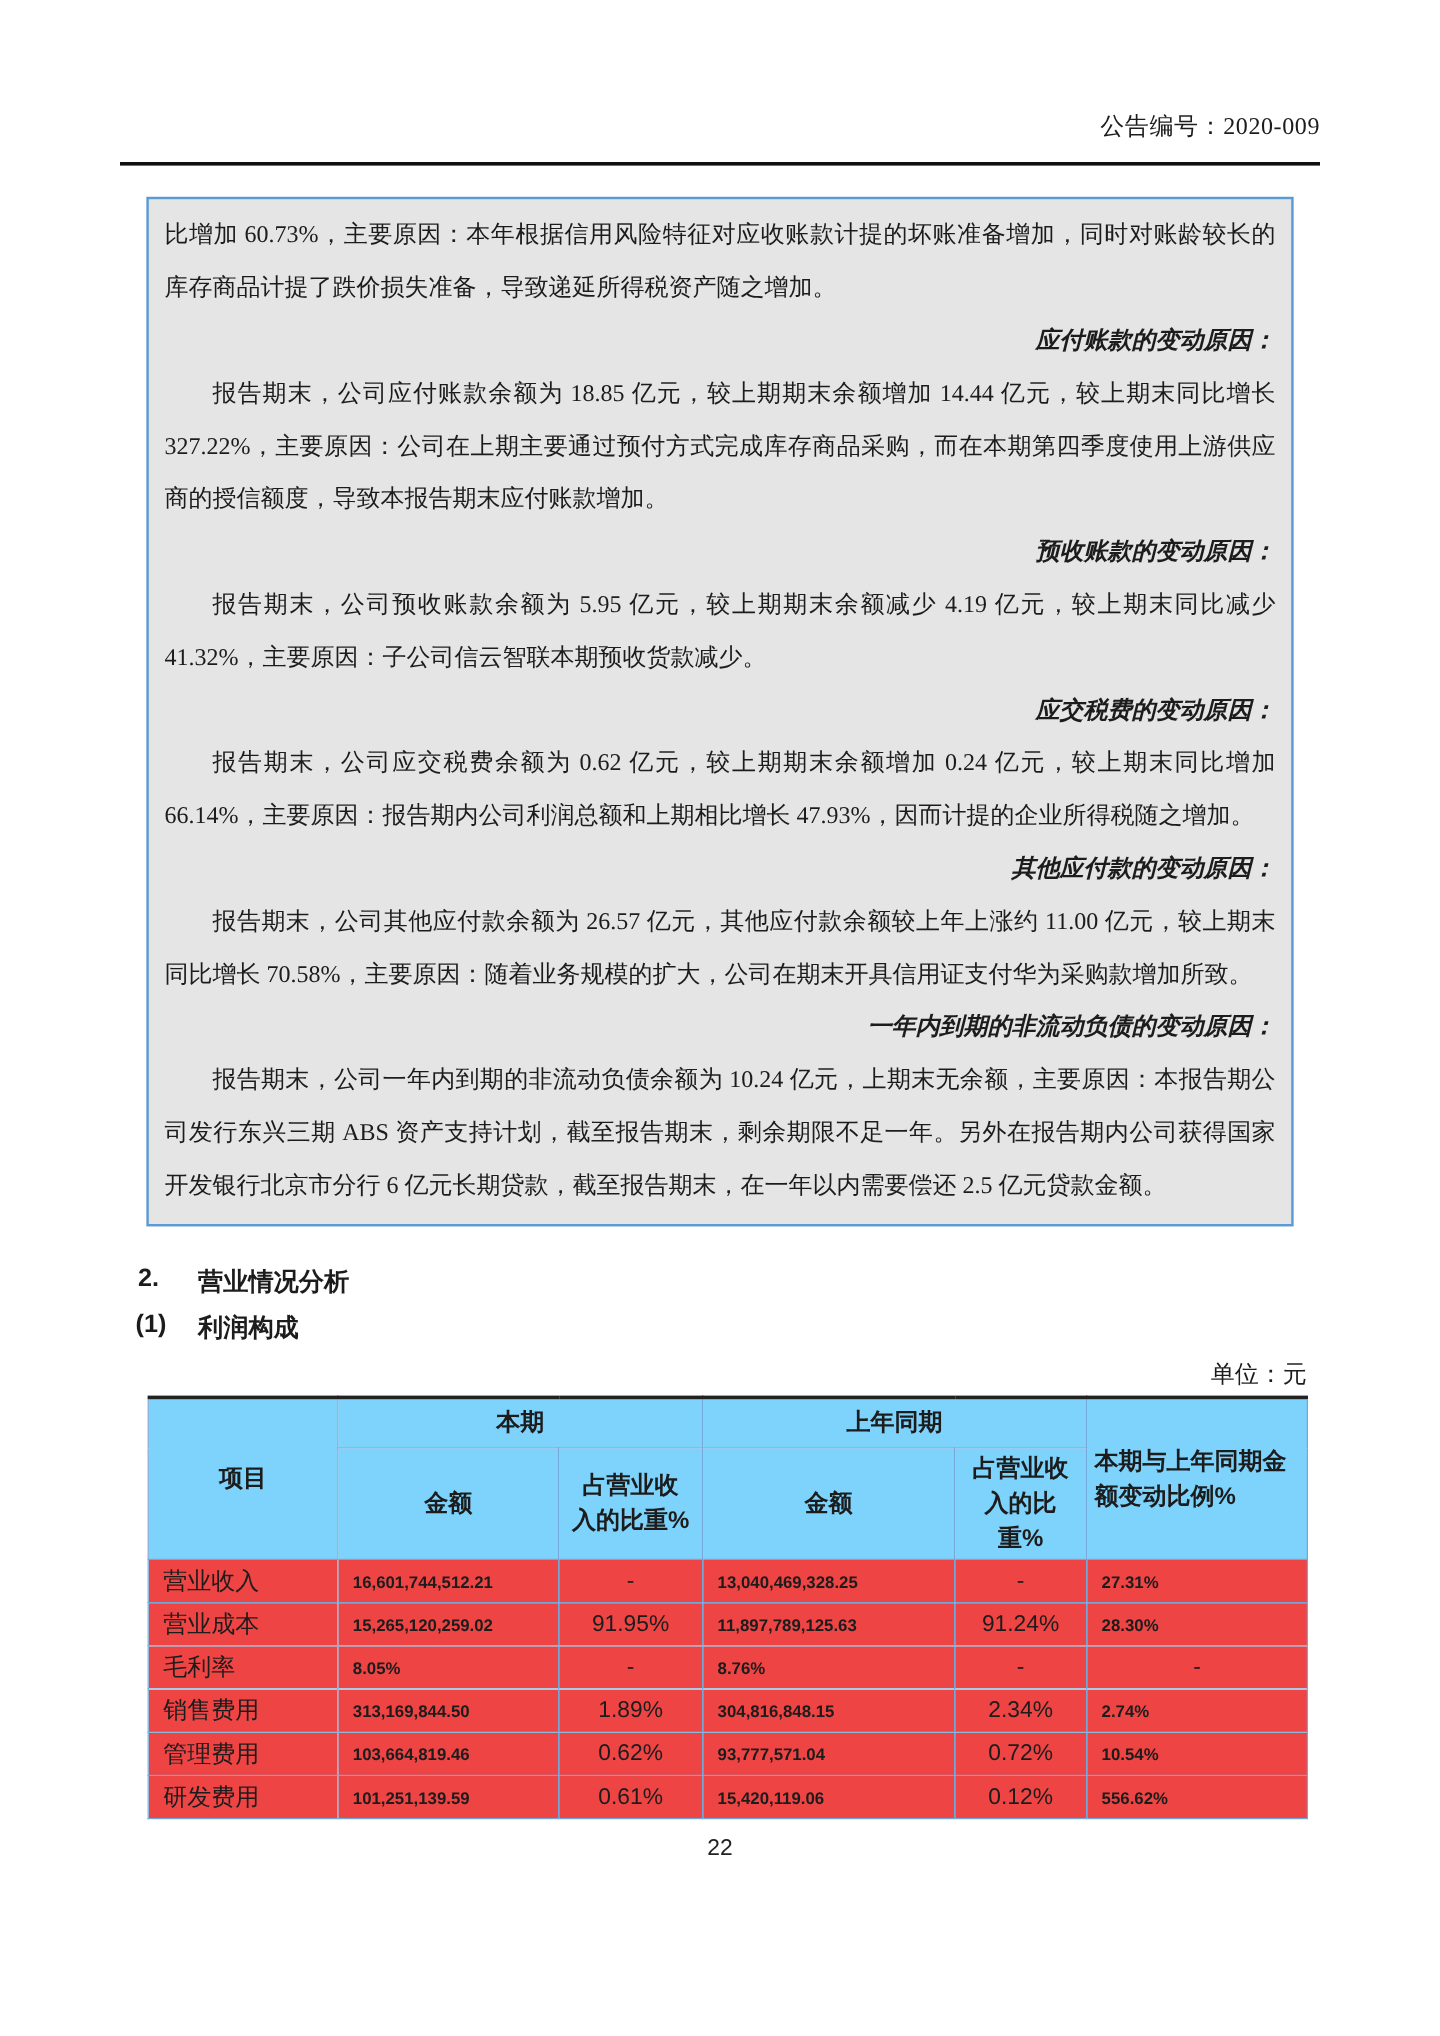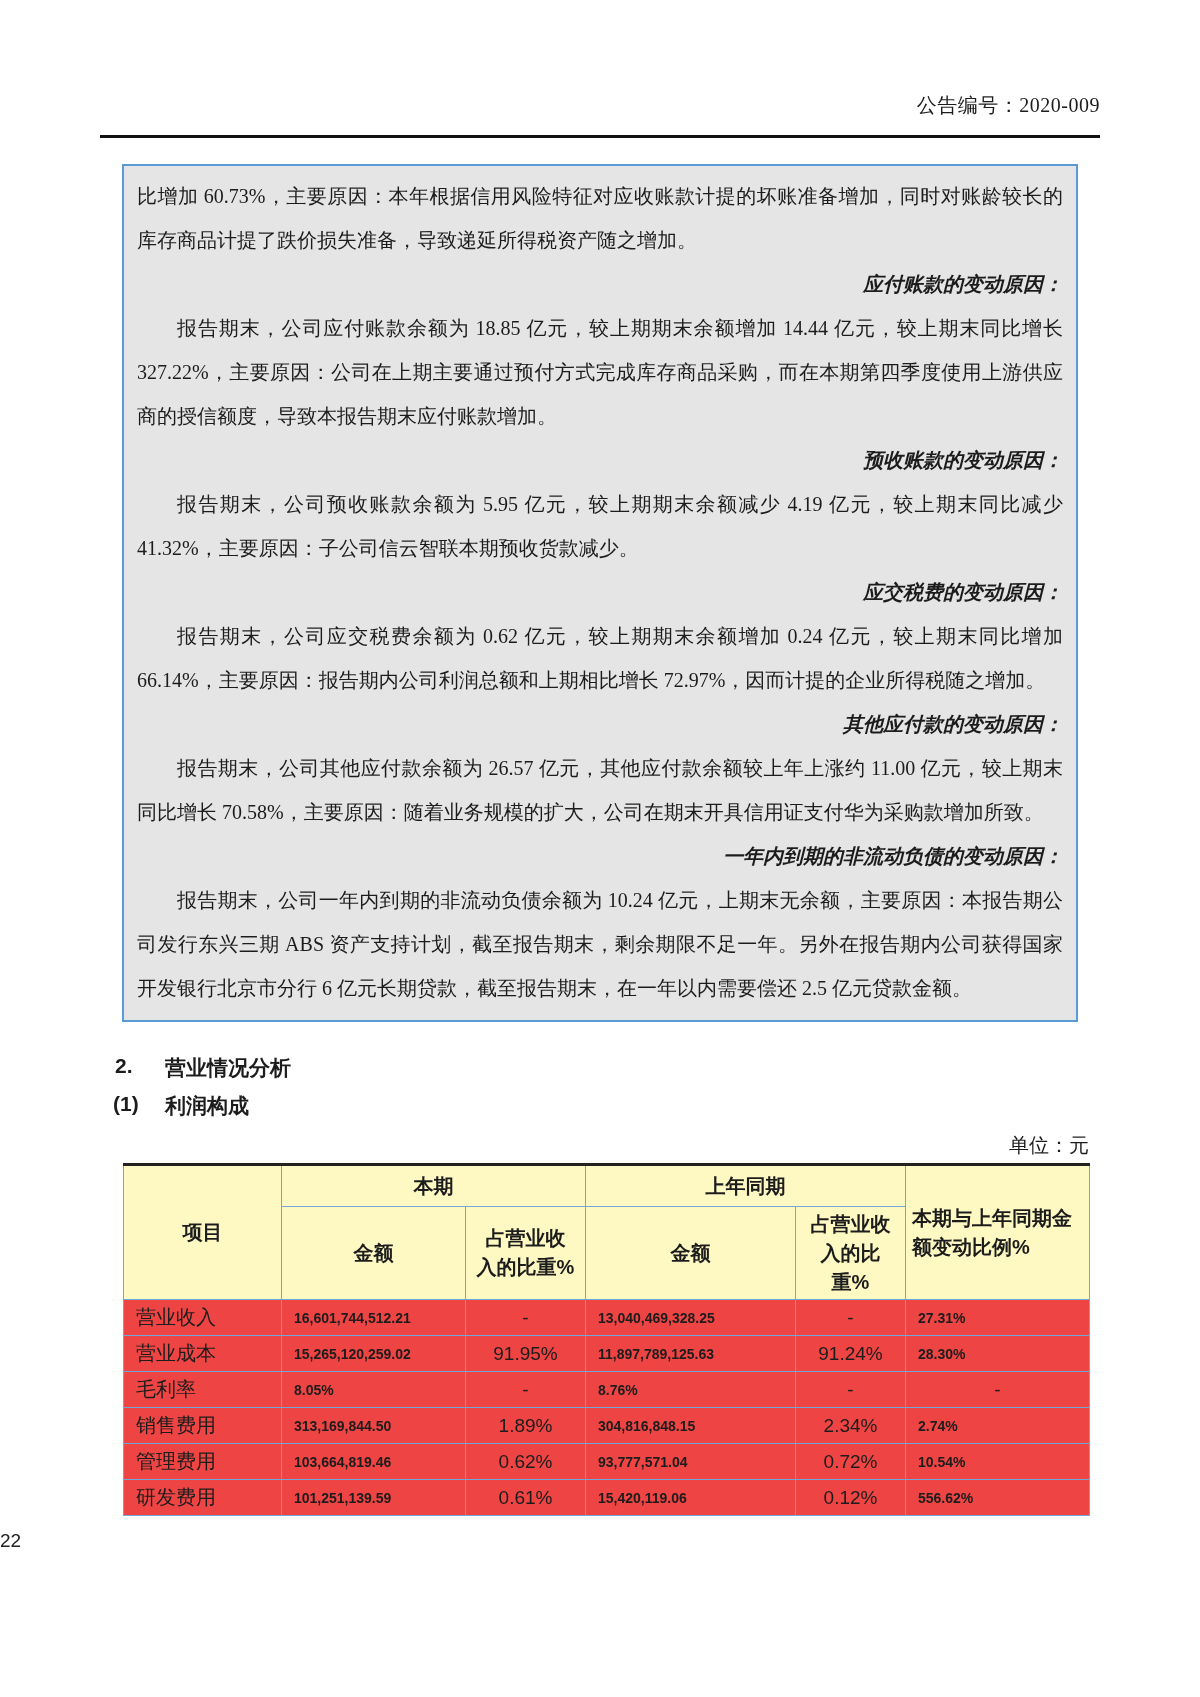--- a/index.html
+++ b/index.html
@@ -81,21 +81,21 @@
     width: 966px;
     border-collapse: collapse;
     table-layout: fixed;
     border-top: 3px solid #222222;
   }
   .profit-table th, .profit-table td {
     border: 1.5px solid #74a7d8;
     overflow: hidden;
   }
   .profit-table th {
-    background: #fef9c3;
+    background: #7dd3fc;
     font-family: "Liberation Sans", "DejaVu Sans", sans-serif;
     font-weight: bold;
     font-size: 20px;
     text-align: center;
     vertical-align: middle;
     line-height: 29px;
     padding: 2px 10px;
   }
   .profit-table th.th-change {
     text-align: left;
@@ -121,42 +121,42 @@
     font-weight: bold;
   }
   .profit-table td.c-mid {
     text-align: center;
     font-family: "Liberation Sans", "DejaVu Sans", sans-serif;
     font-size: 19px;
   }
   
   .page-footer {
     margin-top: 14px;
-    text-align: left;
+    text-align: center;
     font-family: "Liberation Sans", "DejaVu Sans", sans-serif;
     font-size: 19px;
     color: #222222;
   }
 </style>
 </head>
 <body>
 
 <div class="page">
 
   <div class="doc-header">公告编号：2020-009</div>
   <hr class="doc-rule">
 
   <div class="content-box">
     <p class="blk blk-continuation">比增加 60.73%，主要原因：本年根据信用风险特征对应收账款计提的坏账准备增加，同时对账龄较长的库存商品计提了跌价损失准备，导致递延所得税资产随之增加。</p>
     <p class="blk blk-heading">应付账款的变动原因：</p>
     <p class="blk blk-paragraph">报告期末，公司应付账款余额为 18.85 亿元，较上期期末余额增加 14.44 亿元，较上期末同比增长 327.22%，主要原因：公司在上期主要通过预付方式完成库存商品采购，而在本期第四季度使用上游供应商的授信额度，导致本报告期末应付账款增加。</p>
     <p class="blk blk-heading">预收账款的变动原因：</p>
     <p class="blk blk-paragraph">报告期末，公司预收账款余额为 5.95 亿元，较上期期末余额减少 4.19 亿元，较上期末同比减少 41.32%，主要原因：子公司信云智联本期预收货款减少。</p>
     <p class="blk blk-heading">应交税费的变动原因：</p>
-    <p class="blk blk-paragraph">报告期末，公司应交税费余额为 0.62 亿元，较上期期末余额增加 0.24 亿元，较上期末同比增加 66.14%，主要原因：报告期内公司利润总额和上期相比增长 72.97%，因而计提的企业所得税随之增加。</p>
+    <p class="blk blk-paragraph">报告期末，公司应交税费余额为 0.62 亿元，较上期期末余额增加 0.24 亿元，较上期末同比增加 66.14%，主要原因：报告期内公司利润总额和上期相比增长 47.93%，因而计提的企业所得税随之增加。</p>
     <p class="blk blk-heading">其他应付款的变动原因：</p>
     <p class="blk blk-paragraph">报告期末，公司其他应付款余额为 26.57 亿元，其他应付款余额较上年上涨约 11.00 亿元，较上期末同比增长 70.58%，主要原因：随着业务规模的扩大，公司在期末开具信用证支付华为采购款增加所致。</p>
     <p class="blk blk-heading">一年内到期的非流动负债的变动原因：</p>
     <p class="blk blk-paragraph">报告期末，公司一年内到期的非流动负债余额为 10.24 亿元，上期末无余额，主要原因：本报告期公司发行东兴三期 ABS 资产支持计划，截至报告期末，剩余期限不足一年。另外在报告期内公司获得国家开发银行北京市分行 6 亿元长期贷款，截至报告期末，在一年以内需要偿还 2.5 亿元贷款金额。</p>
   </div>
 
   <div class="section-line">
     <span class="sec-no">2.</span>
     <span>营业情况分析</span>
   </div>

